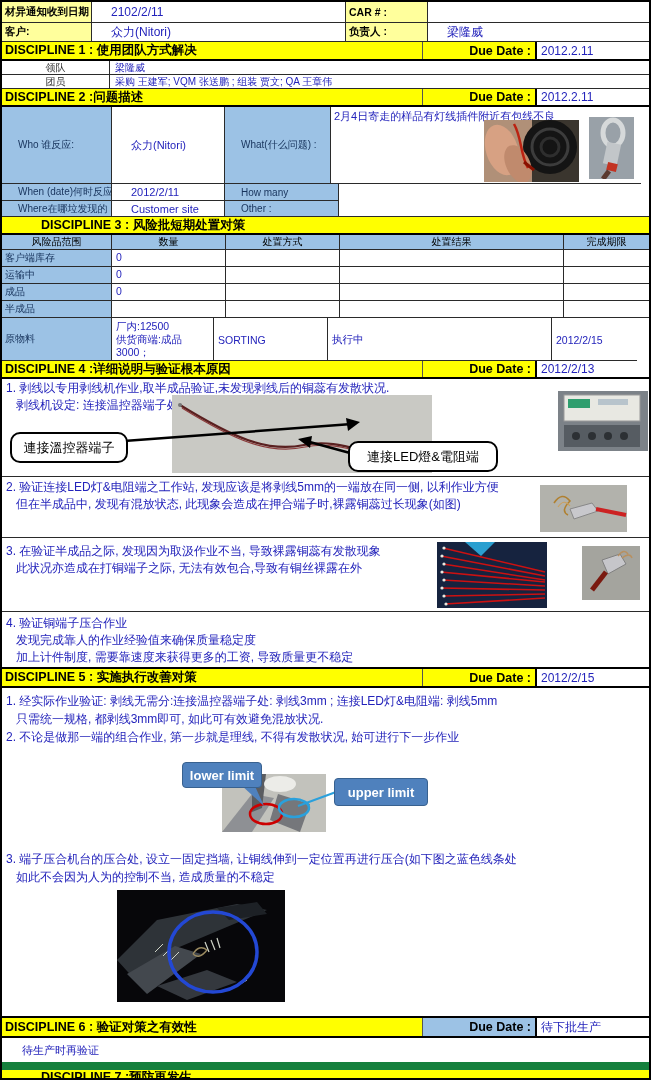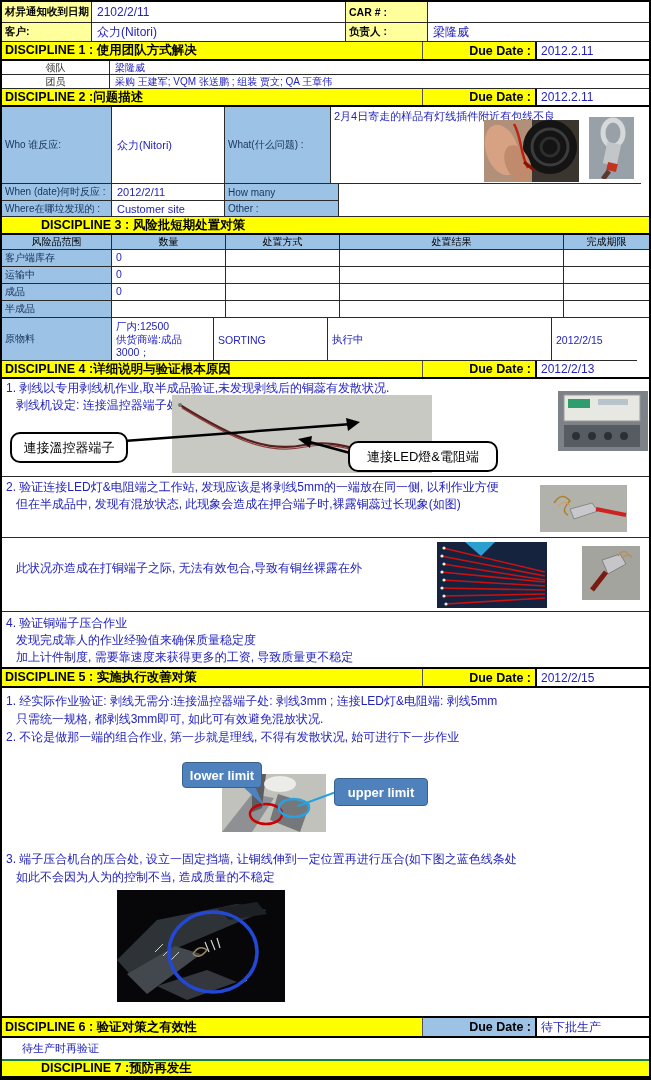--- a/index.html
+++ b/index.html
@@ -5,32 +5,32 @@
   html,body{margin:0;padding:0;background:#e8e8e8;}
   .sheet{position:relative;width:651px;height:1080px;margin:0;background:#fff;
          border:2px solid #000;box-sizing:border-box;overflow:hidden;
          font-family:"Liberation Sans",sans-serif;}
   .r{display:flex;box-sizing:border-box;}
   .c{box-sizing:border-box;border-right:1px solid #2a2a2a;border-bottom:1px solid #2a2a2a;
      overflow:hidden;position:relative;}
   .c.last{border-right:none;}
   .ylab{background:#ffff9c;font-weight:bold;font-size:10.5px;color:#000;
         display:flex;align-items:center;padding-left:3px;white-space:nowrap;}
-  .val{font-size:12px;color:#2323bb;display:flex;align-items:center;padding-left:5px;white-space:nowrap;}
+  .val{font-size:12px;color:#2323bb;display:flex;align-items:center;padding-left:19px;white-space:nowrap;}
   .bar{display:flex;background:#ffff00;border-bottom:2px solid #000;box-sizing:border-box;}
   .bar .t{flex:0 0 421px;font-weight:bold;font-size:12.5px;color:#000;display:flex;
           align-items:center;padding-left:3px;box-sizing:border-box;border-right:1px solid #555;white-space:nowrap;}
   .bar.full .t{flex:1;border-right:none;margin-left:36px;}
   .bar .dl{flex:0 0 112px;font-weight:bold;font-size:12.5px;color:#000;display:flex;
            align-items:center;justify-content:flex-end;padding-right:4px;box-sizing:border-box;}
   .bar .dl.bluecell{background:#9cc2e5;}
   .bar .dv{flex:0 0 114px;background:#fff;border-left:2px solid #000;color:#2323bb;
            font-size:12px;display:flex;align-items:center;padding-left:4px;box-sizing:border-box;white-space:nowrap;}
   .blue{background:#9cc2e5;}
-  .lab2{font-size:10px;color:#17335c;display:flex;align-items:center;padding-left:3px;white-space:nowrap;}
+  .lab2{font-size:10px;color:#17335c;display:flex;align-items:center;padding-left:16px;white-space:nowrap;}
   .teamlab{display:flex;justify-content:center;align-items:center;font-size:10px;color:#333;}
   .small-val{font-size:10.5px;color:#2323bb;display:flex;align-items:center;padding-left:5px;white-space:nowrap;}
   .cellblue{font-size:10.5px;color:#2323bb;padding:1px 0 0 4px;white-space:nowrap;}
   .hdrcell{font-size:10px;font-weight:normal;color:#000;display:flex;align-items:center;justify-content:center;}
   .rowlab{font-size:10px;color:#17335c;display:flex;align-items:center;padding-left:3px;white-space:nowrap;}
   .free{position:relative;}
   .bt{position:absolute;font-size:12px;color:#2323bb;white-space:nowrap;line-height:14px;}
   .callout{position:absolute;background:#fff;border:2px solid #000;border-radius:10px;
            display:flex;align-items:center;justify-content:center;font-size:13px;color:#000;z-index:4;}
   .bluebox{position:absolute;background:#4f81bd;border:1px solid #38618f;border-radius:4px;color:#fff;
@@ -223,20 +223,21 @@
         <rect width="87" height="47" fill="#b2b2ac"></rect>
         <path d="M14,18 q8,-12 16,-2 q-10,10 -2,14" stroke="#b08030" stroke-width="1.6" fill="none"></path>
         <path d="M18,22 q6,-9 12,-1" stroke="#caa060" stroke-width="1.2" fill="none"></path>
         <polygon points="30,24 52,18 58,26 34,34" fill="#c8c8cc" stroke="#888" stroke-width="1"></polygon>
         <path d="M56,24 L86,30" stroke="#c22" stroke-width="4"></path>
       </svg>
     </div>
   </div>
 
   <div class="free" style="height:74px;border-bottom:1px solid #2a2a2a;box-sizing:border-box">
+    <div class="bt" style="left:4px;top:6px">3. 在验证半成品之际, 发现因为取汲作业不当, 导致裸露铜蕊有发散现象</div>
     <div class="bt" style="left:14px;top:23px">此状况亦造成在打铜端子之际, 无法有效包合,导致有铜丝裸露在外</div>
     <div class="photo" style="left:435px;top:4px;width:110px;height:66px">
       <svg width="110" height="66" aria-hidden="true">
         <rect width="110" height="66" fill="#16233f"></rect>
         <polygon points="28,0 58,0 44,14" fill="#2a9fd0"></polygon>
         <g stroke="#cc1111" stroke-width="1.6">
           <line x1="108" y1="30" x2="6" y2="6"></line>
             <line x1="108" y1="34" x2="4" y2="14"></line>
           <line x1="108" y1="38" x2="6" y2="22"></line>
             <line x1="108" y1="40" x2="4" y2="30"></line>
@@ -324,19 +325,19 @@
       </svg>
     </div>
   </div>
 
   <div class="r bar" style="height:20px;border-top:none">
     <div class="t">DISCIPLINE 6 : 验证对策之有效性</div>
     <div class="dl bluecell">Due Date :</div>
     <div class="dv">待下批生产</div>
   </div>
 
-  <div class="notewrap" style="height:23px;border-bottom:2px solid #15803d;box-sizing:border-box">待生产时再验证</div>
+  <div class="notewrap" style="height:32px;border-bottom:8px solid #15803d;box-sizing:border-box">待生产时再验证</div>
 
   <div class="r bar full" style="height:17px;border-bottom:2px solid #000">
     <div class="t">DISCIPLINE 7 :预防再发生</div>
   </div>
 
 </div>
 
 </body></html>

